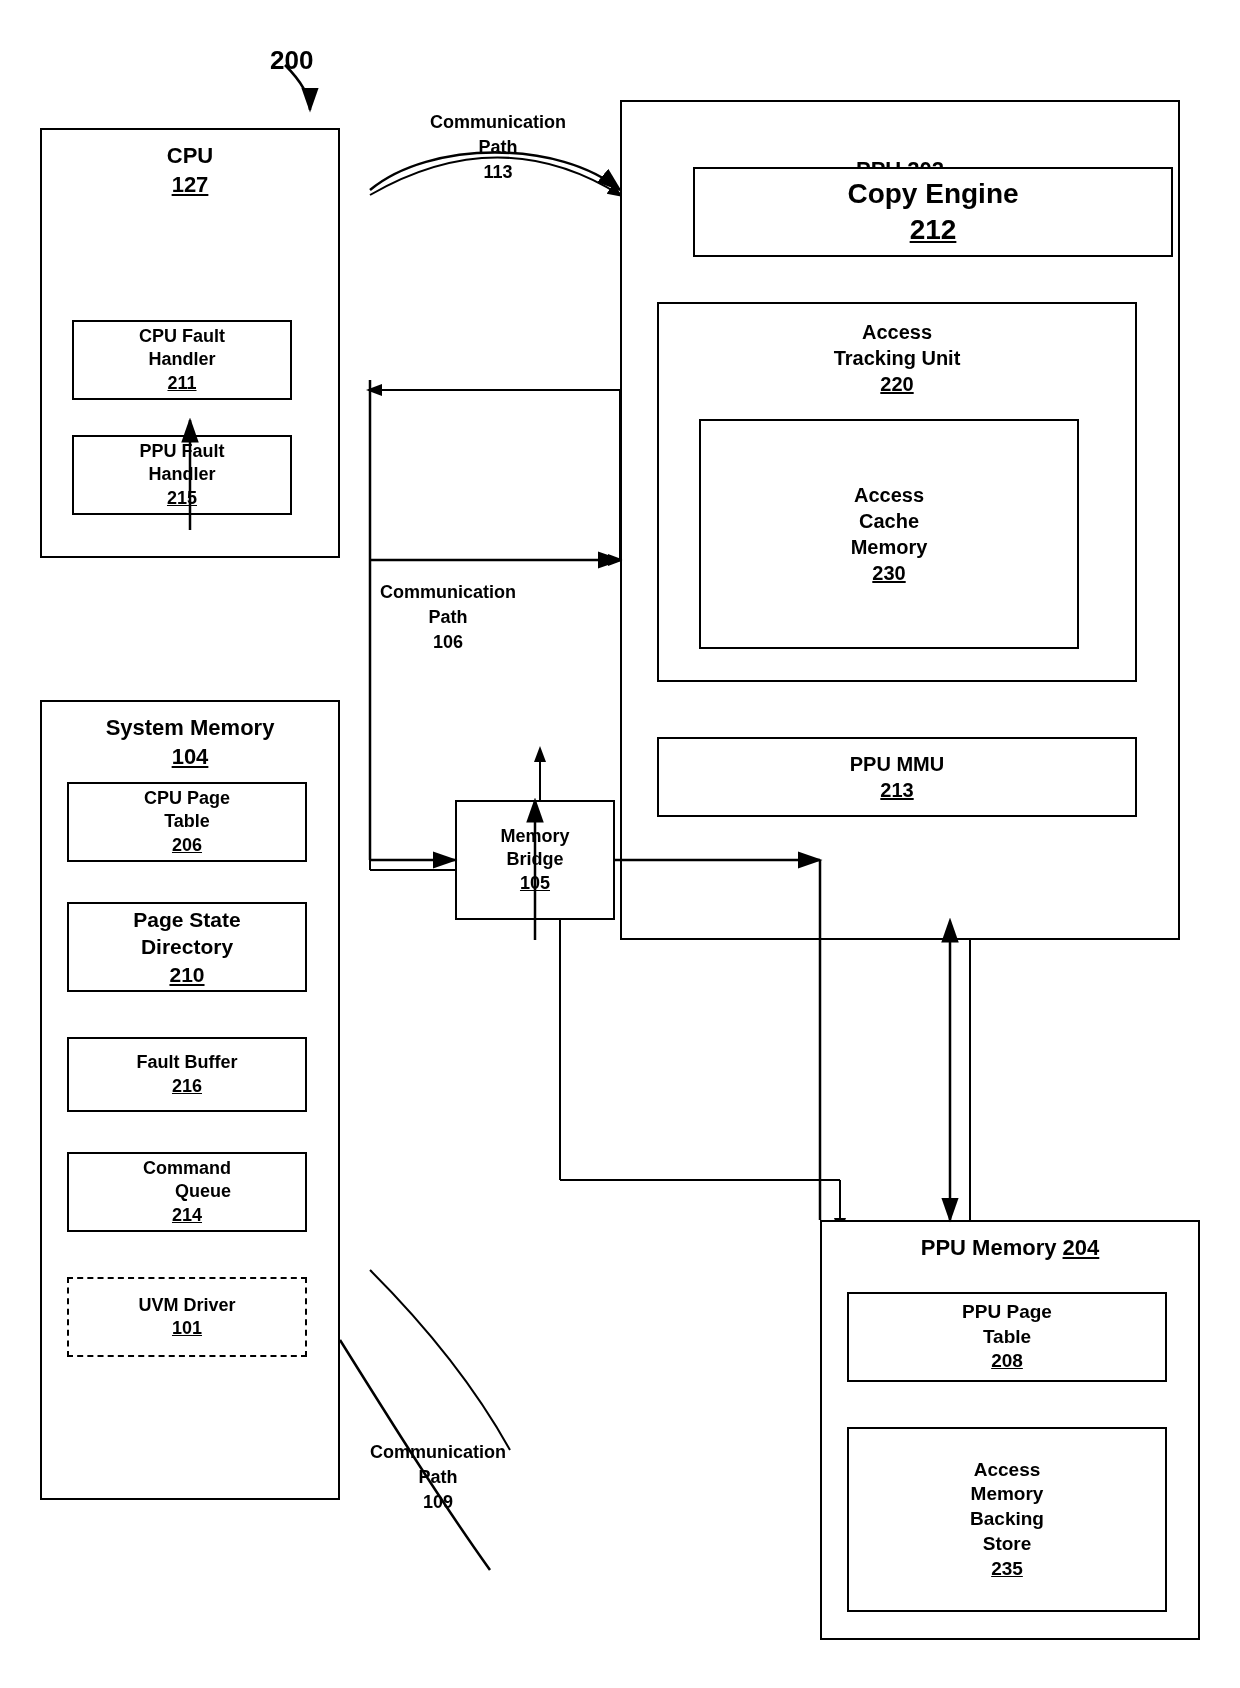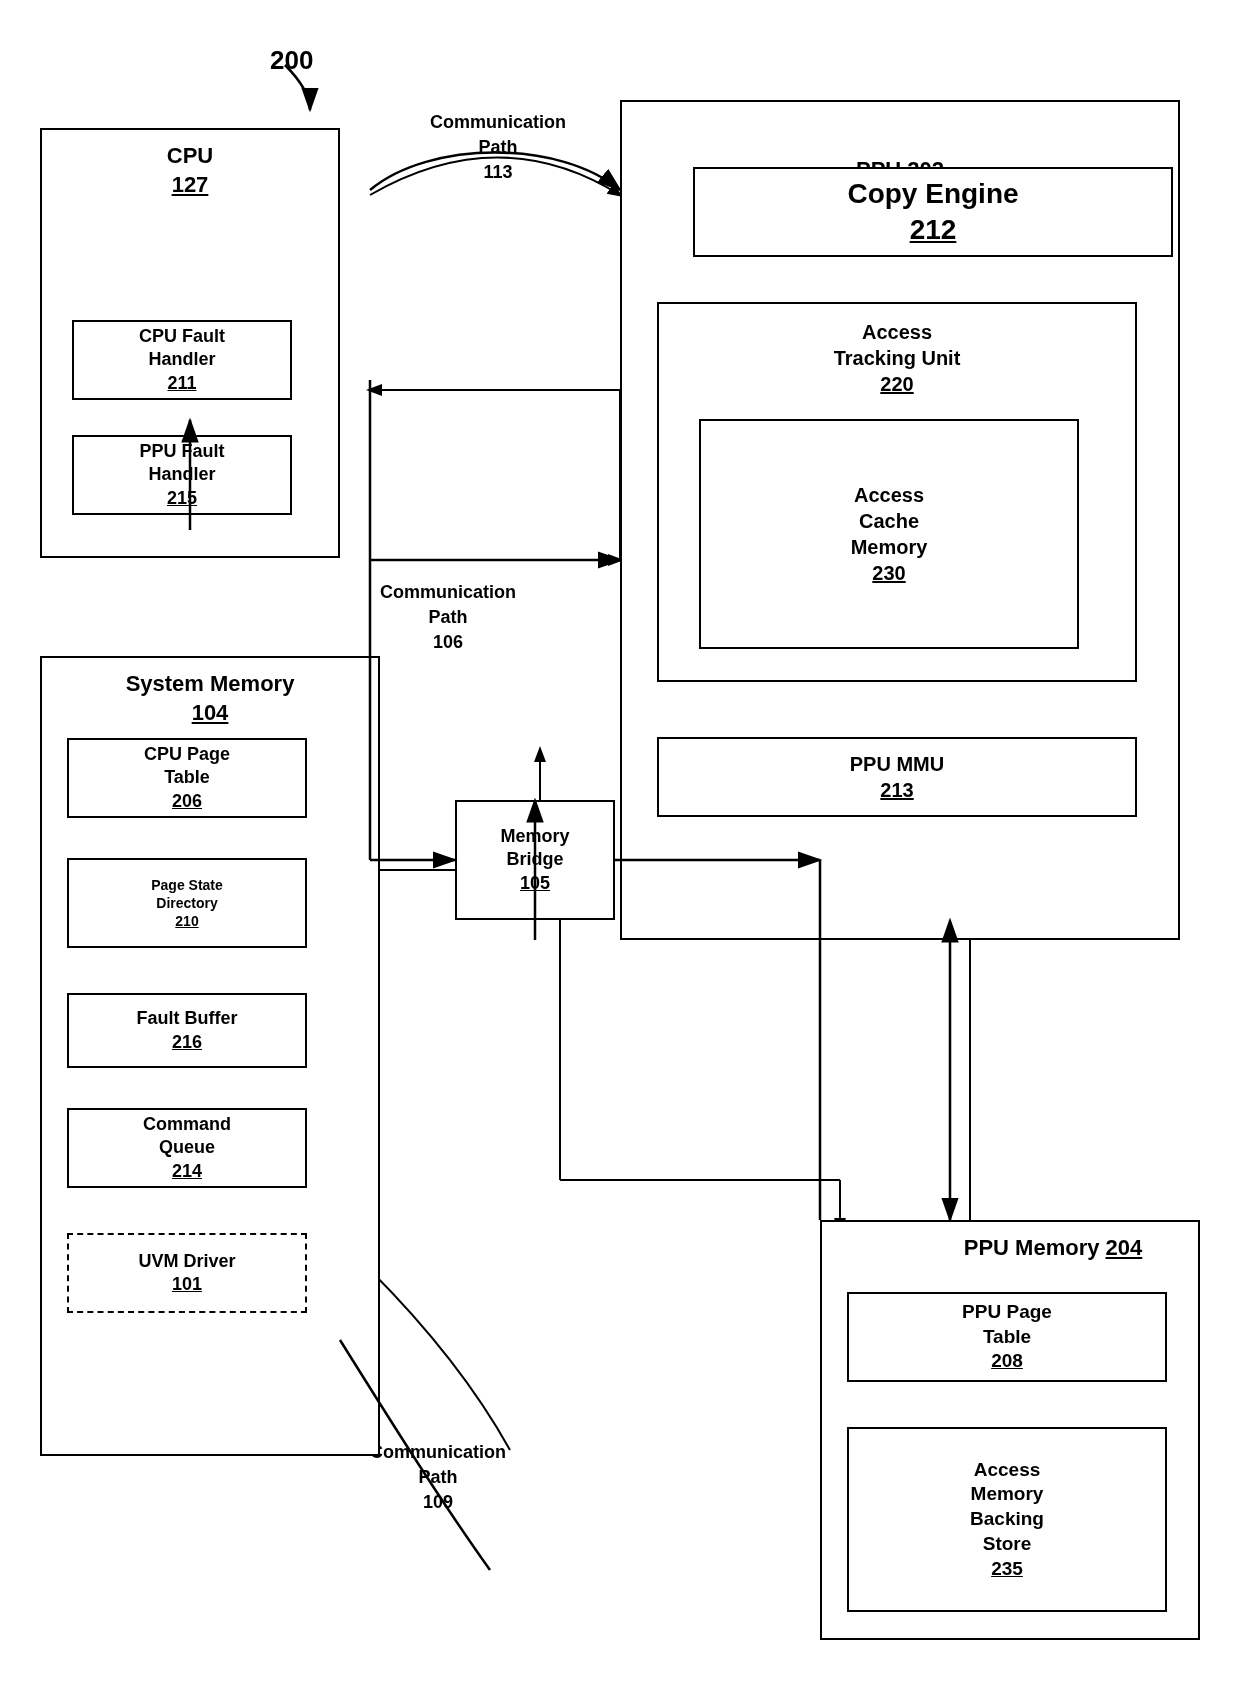--- a/index.html
+++ b/index.html
@@ -110,38 +110,38 @@
 
     <div class="box" style="position:absolute; left:30px; top:190px; width:220px; height:80px; font-size:18px;">
       CPU Fault<br>Handler <span class="underline">211</span>
     </div>
 
     <div class="box" style="position:absolute; left:30px; top:305px; width:220px; height:80px; font-size:18px;">
       PPU Fault<br>Handler <span class="underline">215</span>
     </div>
   </div>
 
-  <div class="box" style="left:40px; top:656px; width:340px; height:800px; font-size:22px;">
+  <div class="box" style="left:40px; top:700px; width:300px; height:800px; font-size:22px;">
     <div style="position:absolute; top:12px; left:0; width:100%; text-align:center;">
       System Memory<br><span class="underline">104</span>
     </div>
 
     <div class="box" style="position:absolute; left:25px; top:80px; width:240px; height:80px; font-size:18px;">
       CPU Page<br>Table <span class="underline">206</span>
     </div>
 
-    <div class="box" style="position:absolute; left:25px; top:200px; width:240px; height:90px; font-size:14px;">
+    <div class="box" style="position:absolute; left:25px; top:200px; width:240px; height:90px; font-size:21px;">
       Page State<br>Directory <span class="underline">210</span>
     </div>
 
     <div class="box" style="position:absolute; left:25px; top:335px; width:240px; height:75px; font-size:18px;">
       Fault Buffer<br><span class="underline">216</span>
     </div>
 
-    <div class="box" style="position:absolute; left:25px; top:450px; width:240px; height:80px; font-size:18px;">
+    <div class="box" style="position:absolute; left:25px; top:450px; width:240px; height:80px; font-size:18px;text-align:right;">
       Command<br>Queue <span class="underline">214</span>
     </div>
 
     <div class="box dashed" style="position:absolute; left:25px; top:575px; width:240px; height:80px; font-size:18px;align-items:center;">
       UVM Driver<br><span class="underline">101</span>
     </div>
   </div>
 
   <div class="box" style="left:455px; top:800px; width:160px; height:120px; font-size:18px;">
     Memory<br>Bridge<br><span class="underline">105</span>
@@ -165,21 +165,21 @@
         Access<br>Cache<br>Memory<br><span class="underline">230</span>
       </div>
     </div>
 
     <div class="box" style="position:absolute; left:35px; top:635px; width:480px; height:80px; font-size:20px;">
       PPU MMU <span class="underline">213</span>
     </div>
   </div>
 
   <div class="box" style="left:820px; top:1220px; width:380px; height:420px; font-size:22px;">
-    <div style="position:absolute; top:12px; left:0; width:100%; text-align:center;margin-left:43px;">
+    <div style="position:absolute; top:12px; left:0; width:100%; text-align:center;">
       PPU Memory <span class="underline">204</span>
     </div>
 
     <div class="box" style="position:absolute; left:25px; top:70px; width:320px; height:90px; font-size:19px;">
       PPU Page<br>Table <span class="underline">208</span>
     </div>
 
     <div class="box" style="position:absolute; left:25px; top:205px; width:320px; height:185px; font-size:19px;">
       Access<br>Memory<br>Backing<br>Store <span class="underline">235</span>
     </div>

